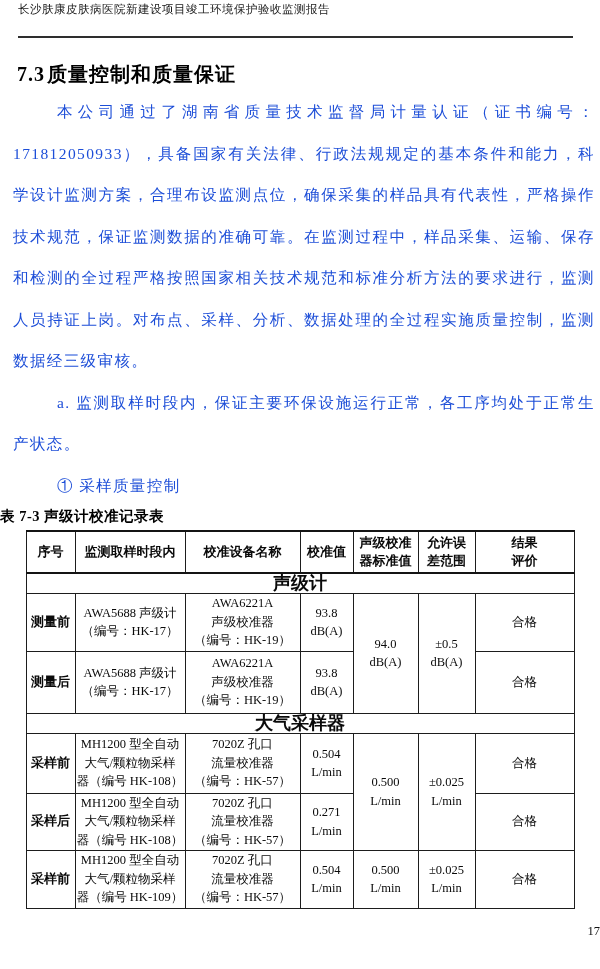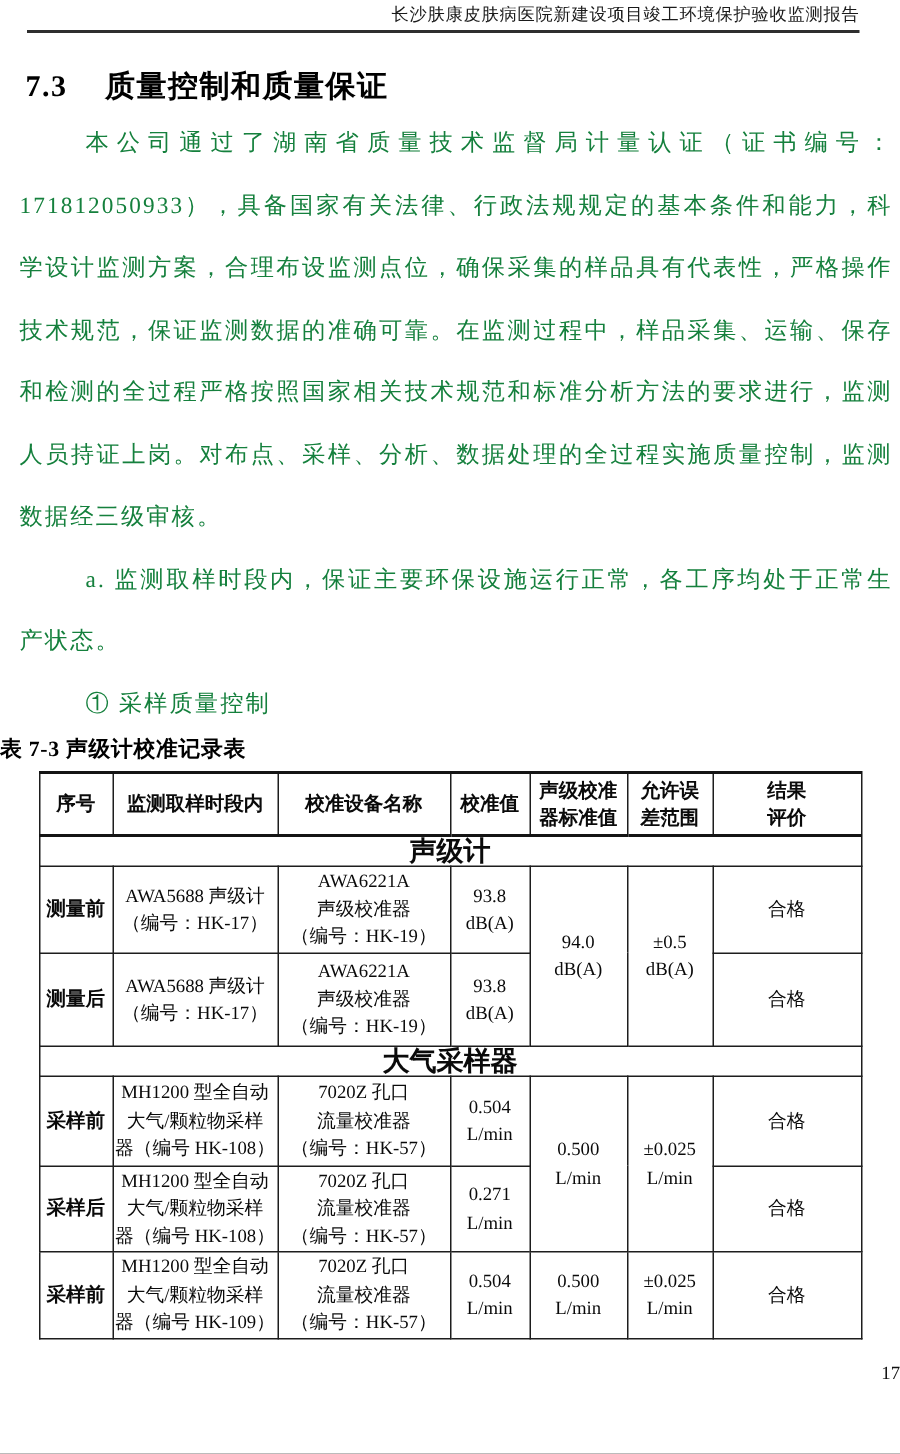--- a/index.html
+++ b/index.html
@@ -4,38 +4,38 @@
 <style>
   * { margin:0; padding:0; box-sizing:border-box; }
   html,body { background:#888; }
   .page {
     width:600px; height:969px; margin:0 auto; background:#ffffff;
     position:relative; overflow:hidden; color:#111;
     font-family:"Liberation Serif","DejaVu Serif",serif;
   }
   .doc-header {
     margin:2px 27px 0 18px;
-    text-align:right;
+    text-align:left;
     font-size:11.5px; letter-spacing:0.5px;
-    padding-bottom:3px;
+    padding-bottom:19px;
     border-bottom:2px solid #2e2e2e;
     color:#1a1a1a;
   }
   h1.section-heading {
     margin:25px 0 0 17px;
     font-size:20px; line-height:22px; font-weight:bold;
     letter-spacing:1px; color:#000;
   }
-  h1.section-heading .sec-title { margin-left:25px; }
+  h1.section-heading .sec-title { margin-left:2px; }
   .body-text {
     margin:6px 5px 0 13px;
     font-size:15.5px; line-height:41.5px;
     letter-spacing:1.4px;
     text-align:justify;
-    color:#15803d;
+    color:#1d4ed8;
   }
   .body-text p { text-indent:44px; }
   .table-title {
     font-weight:bold;
     font-size:14.5px; line-height:16px;
     margin-top:2px; letter-spacing:0.5px; color:#000;
   }
   table.cal-table {
     table-layout:fixed; width:548px;
     margin:6px auto 0;

